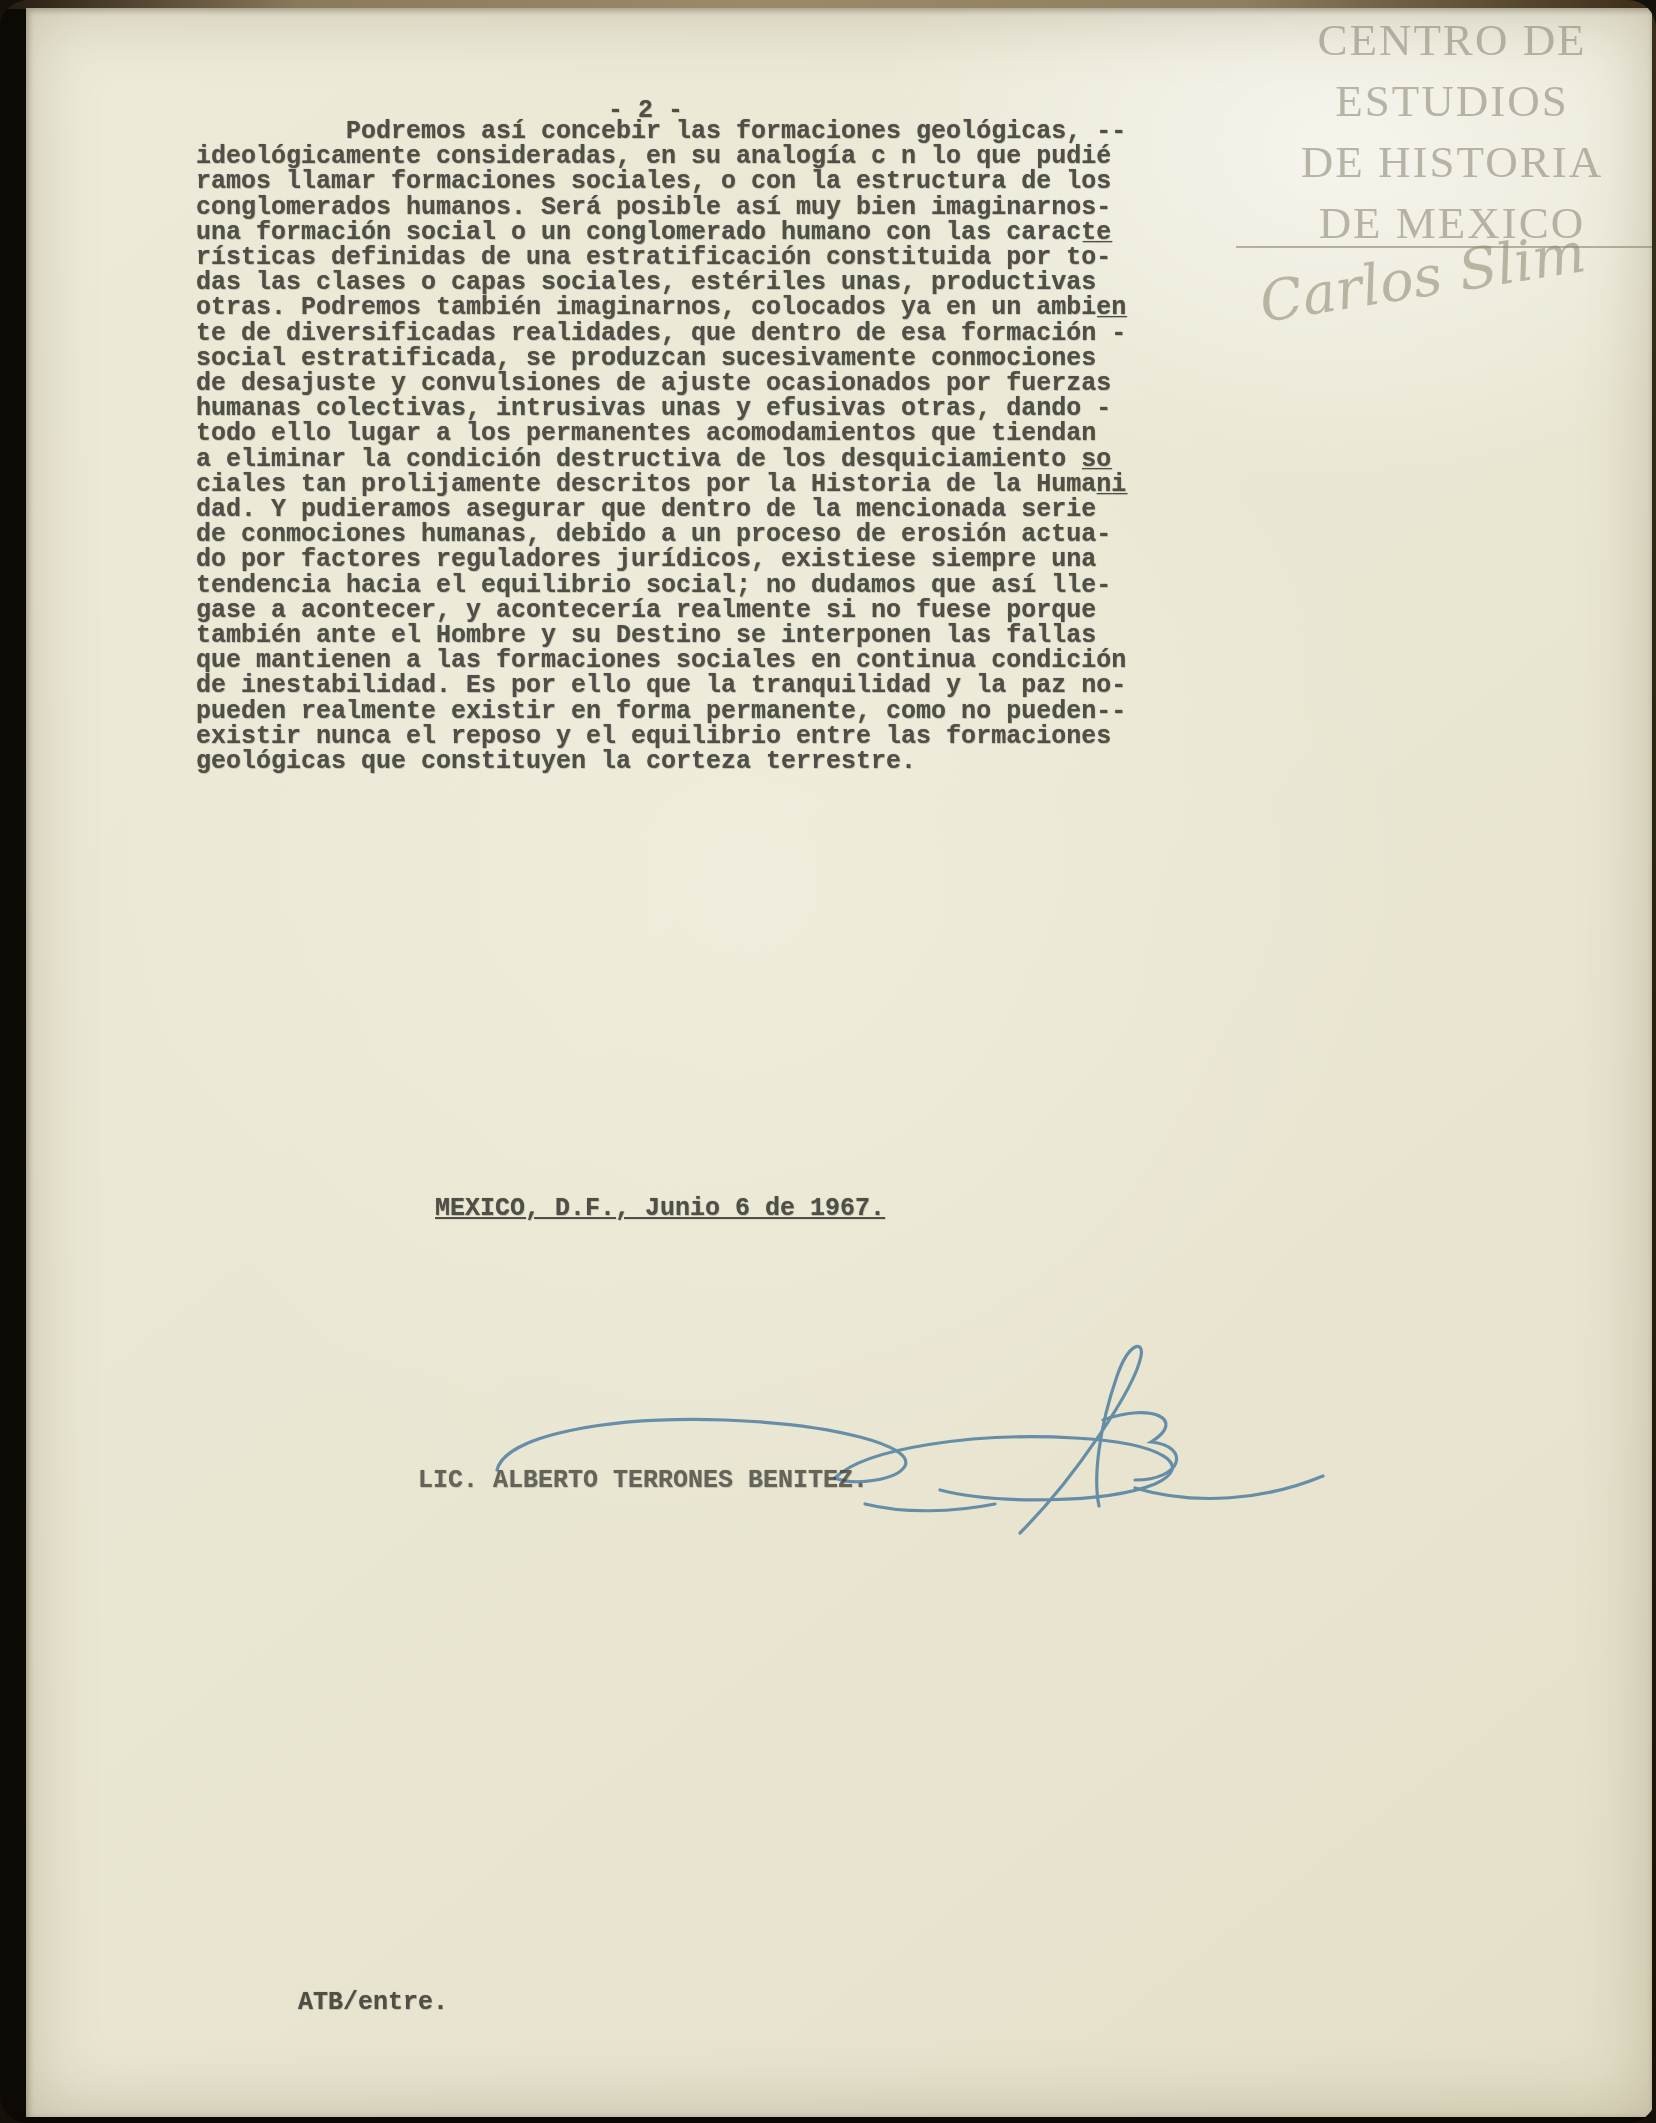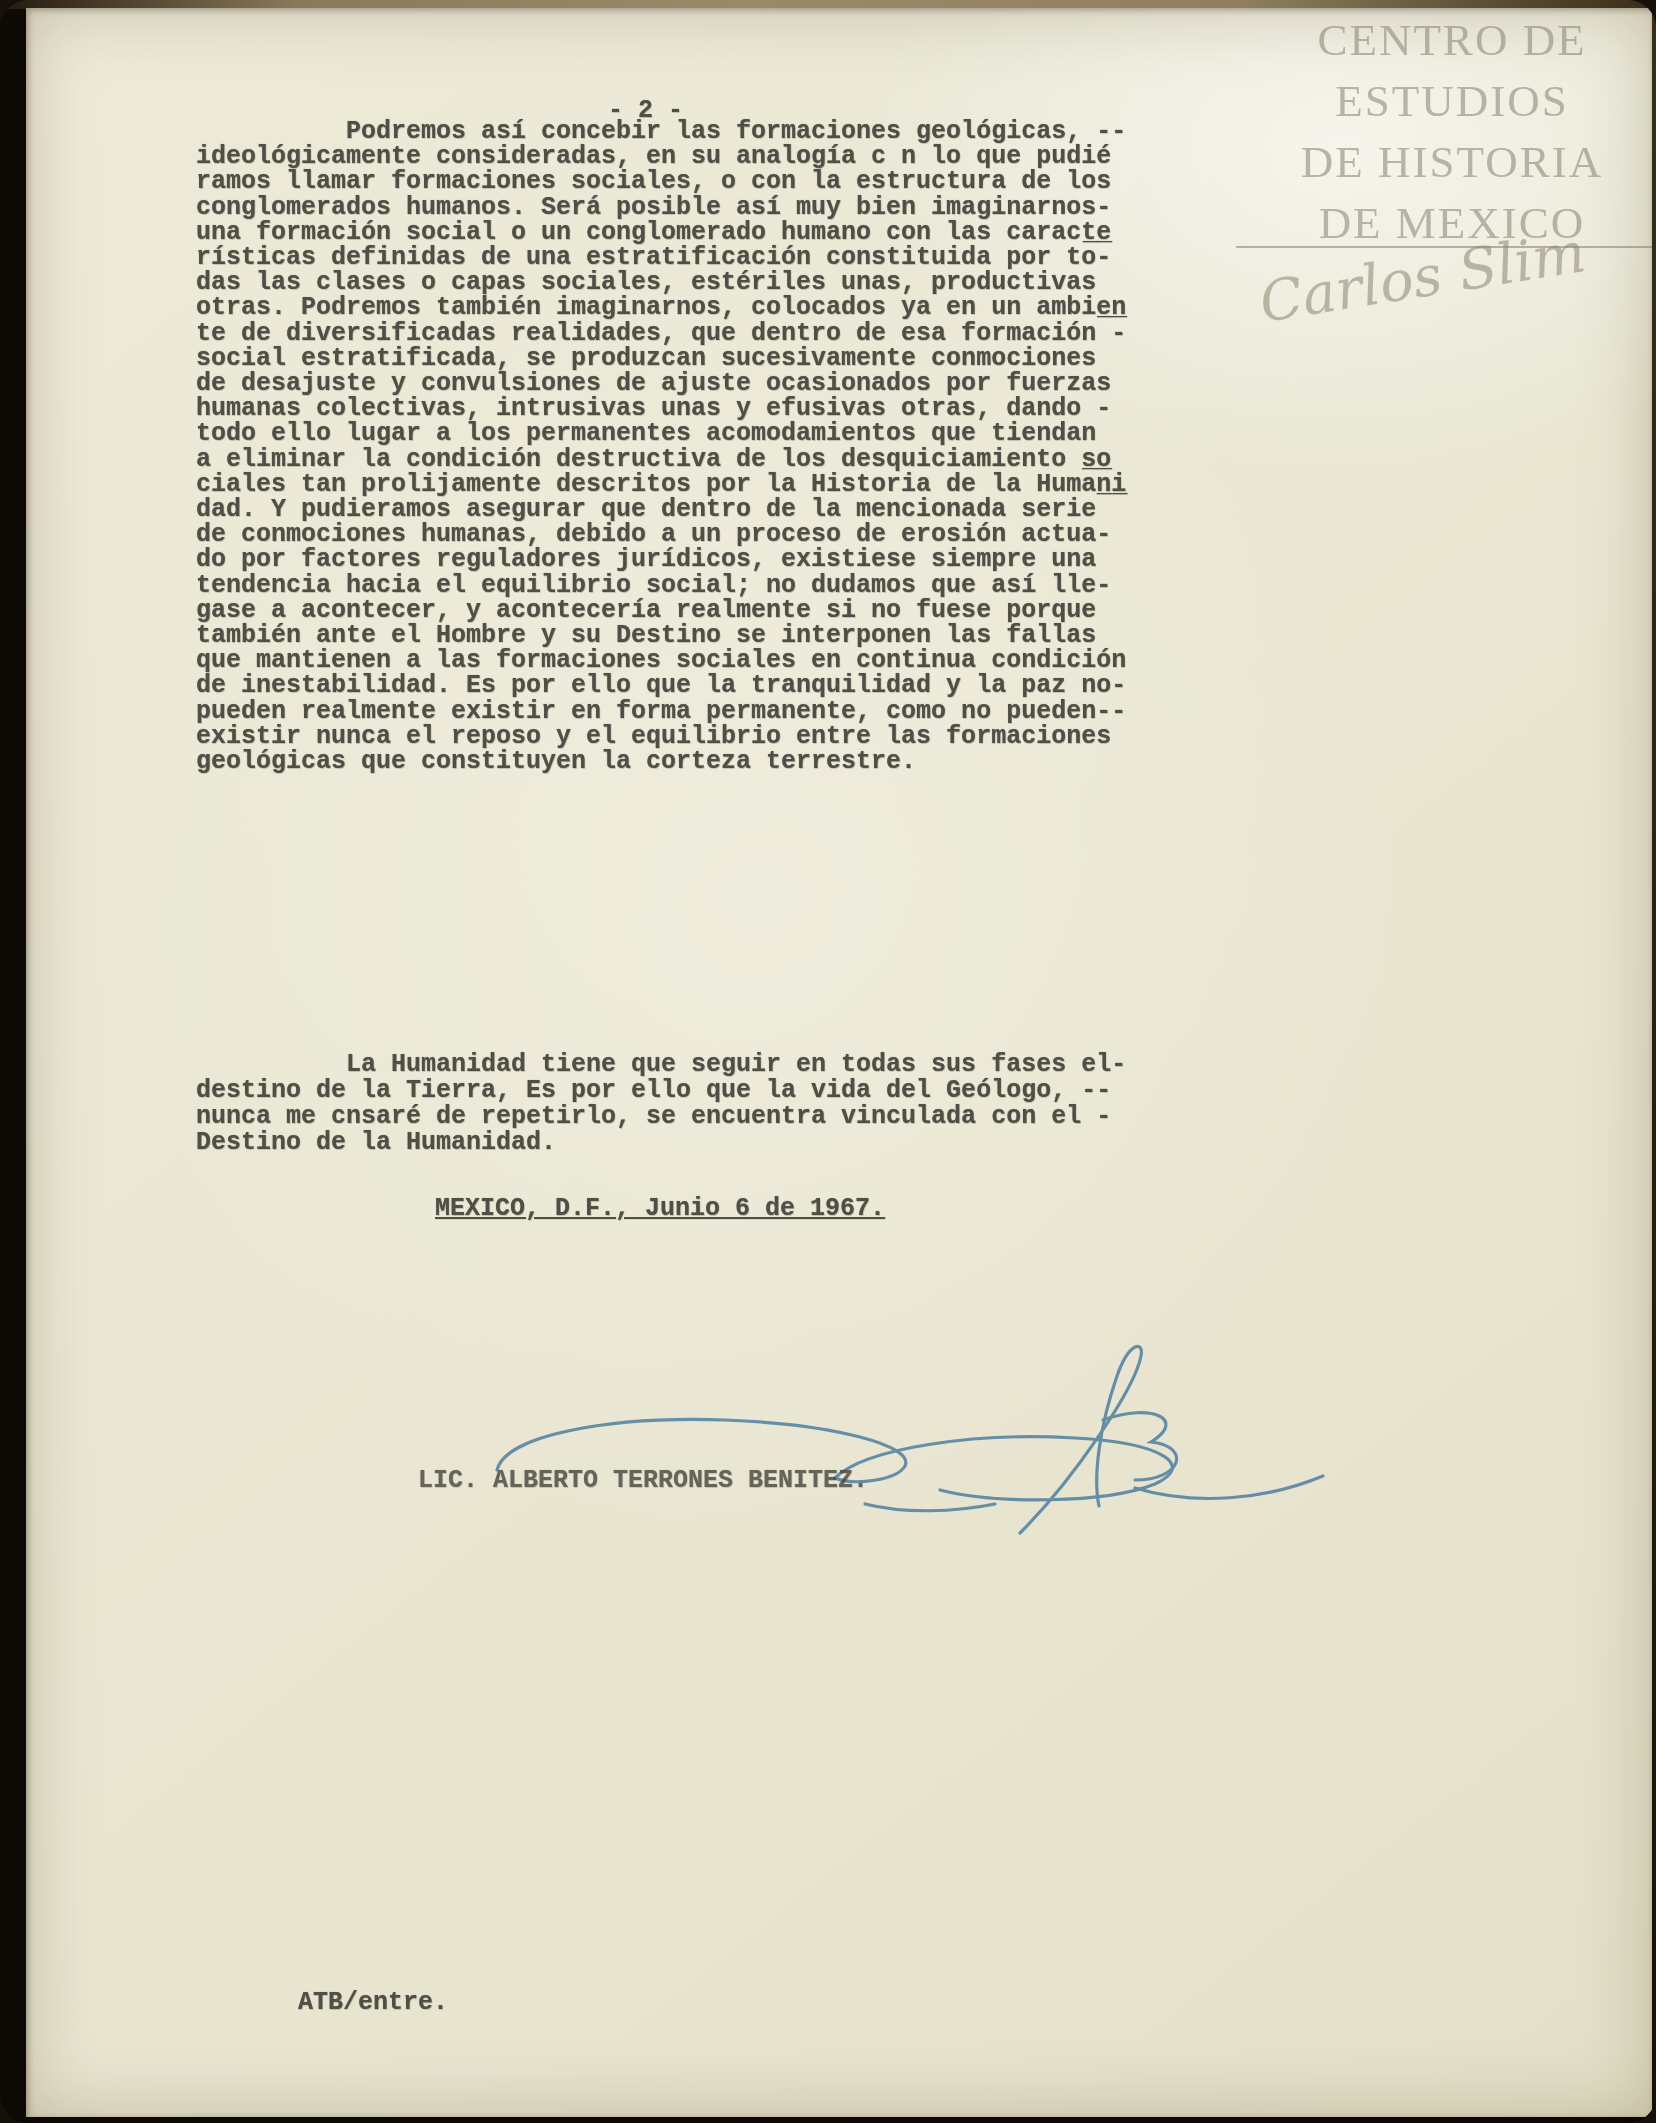--- a/index.html
+++ b/index.html
@@ -115,24 +115,20 @@
 de conmociones humanas, debido a un proceso de erosión actua-
 do por factores reguladores jurídicos, existiese siempre una
 tendencia hacia el equilibrio social; no dudamos que así lle-
 gase a acontecer, y acontecería realmente si no fuese porque
 también ante el Hombre y su Destino se interponen las fallas
 que mantienen a las formaciones sociales en continua condición
 de inestabilidad. Es por ello que la tranquilidad y la paz no-
 pueden realmente existir en forma permanente, como no pueden--
 existir nunca el reposo y el equilibrio entre las formaciones
 geológicas que constituyen la corteza terrestre.</div>
-  <div class="typed para2">          La Humanidad tiene que seguir en todas sus fases el-
-destino de la Tierra, Es por ello que la vida del Geólogo, --
-nunca me cnsaré de repetirlo, se encuentra vinculada con el -
-Destino de la Humanidad.</div>
   <div class="typed dateline">MEXICO, D.F., Junio 6 de 1967.</div>
 
   <svg class="sig" viewBox="0 0 900 210">
     <g fill="none" stroke-width="3.2" stroke-linecap="round" opacity="0.85" stroke="#4f7fa0">
       <path d="M62,142 C70,108 170,88 290,92 C400,96 480,118 470,138 C462,152 420,158 400,150"></path>
       <path d="M400,150 C430,120 540,104 640,110 C730,115 760,138 720,156 C670,176 560,176 505,162"></path>
       <path d="M585,205 C640,150 700,60 706,28 C709,12 694,14 682,48 C664,100 658,150 664,178"></path>
       <path d="M668,92 C718,74 752,92 716,114 C756,118 748,152 700,152"></path>
       <path d="M700,160 C760,178 830,172 888,148"></path>
       <path d="M430,176 C470,186 520,184 560,176"></path>

